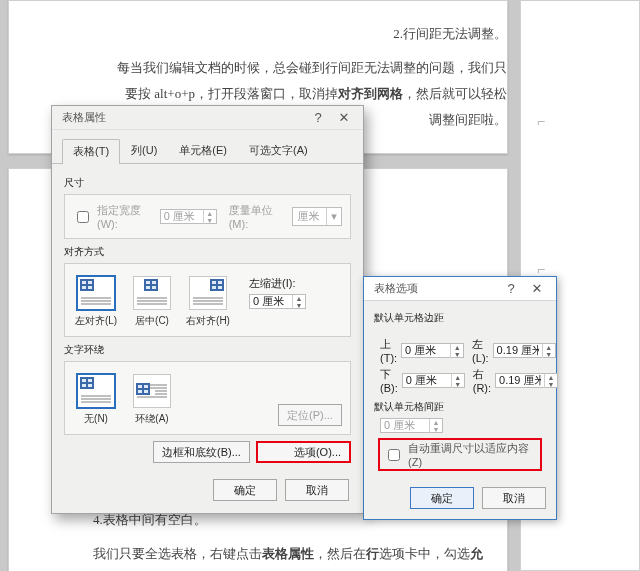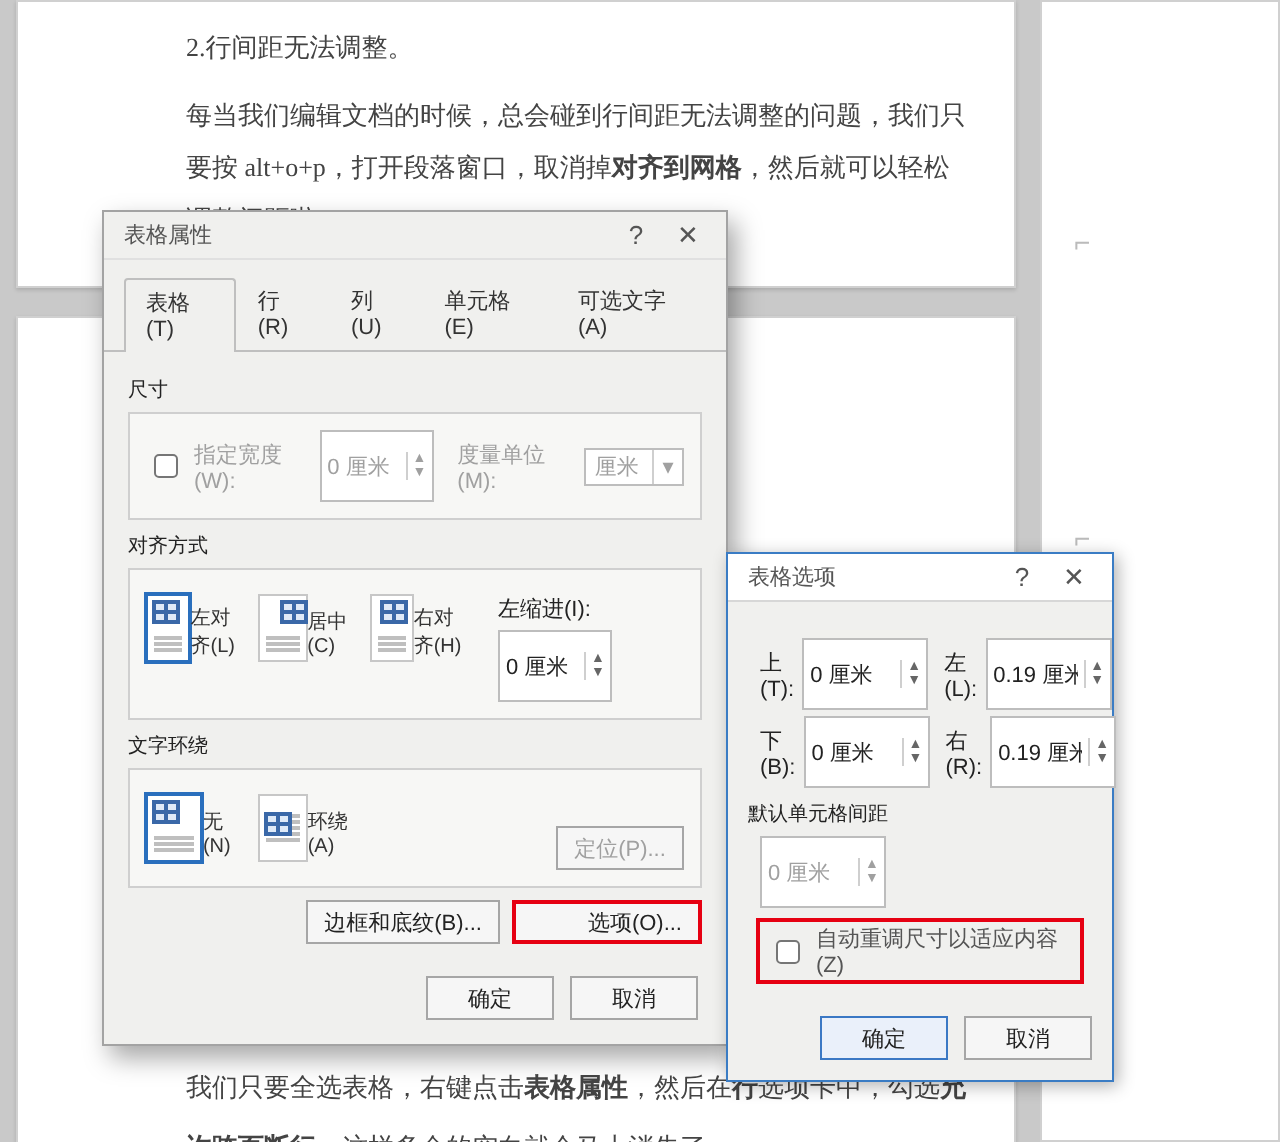--- a/index.html
+++ b/index.html
@@ -100,36 +100,36 @@
     background: #f7f7f5;
     padding: 8px;
     margin-bottom: 6px;
   }
   .row { display: flex; align-items: center; gap: 6px; }
   .chk { display:inline-flex; align-items:center; gap:5px; color:#555; }
   .chk input { width:12px; height:12px; }
   .numbox {
     display:inline-flex; align-items:center;
     border:1px solid #bdbdbd; background:#fff;
-    height:36px;
+    height:15px;
   }
   .numbox input { border:none; width:42px; font-size:11px; padding:0 3px; height:100%; background:transparent; color:#777; }
   .numbox .spin { width:13px; display:flex; flex-direction:column; border-left:1px solid #cfcfcf; }
   .numbox .spin span { flex:1; font-size:7px; line-height:1; text-align:center; color:#666; }
   .disabled, .disabled * { color:#a0a0a0 !important; }
   .selbox {
     display:inline-flex; align-items:center;
     border:1px solid #bdbdbd; background:#fff; height:19px;
     width:54px; justify-content:space-between; padding:0 0 0 4px; color:#888;
   }
   .selbox .dd { width:15px; text-align:center; border-left:1px solid #cfcfcf; height:100%; display:flex; align-items:center; justify-content:center; }
 
   .opt-row { display:flex; gap:10px; align-items:flex-start; margin-top:4px; }
   .opt {
-    display:flex; align-items:center;
+    display:flex; flex-direction:column; align-items:center;
     width:46px;
     font-size:10px; color:#333;
   }
   .opt .ico {
     width:38px; height:34px;
     border:1px solid #c7c7c7; background:#fff;
     display:flex; align-items:center; justify-content:center;
     margin-bottom:4px;
   }
   .opt.sel .ico { border:1px solid #2a6fbd; outline:1px solid #2a6fbd; }
@@ -166,21 +166,21 @@
   .minrow { display:flex; align-items:center; gap:4px; margin:3px 0; }
   .minrow label { width:34px; text-align:left; }
   .minrow .numbox input { width:48px; color:#222; }
   .dlg2 .body { padding:6px 10px 8px 10px; font-size:11px; }
   .dlg2 .titlebar { background:#fff; }
 </style>
 </head>
 <body>
 
 <div class="page-col">
-  <div class="page" style="padding-top:2px;">
+  <div class="page" style="padding-top:12px;text-align:right;">
     <div class="para">2.行间距无法调整。</div>
     <div class="para">
       <span>每当我们编辑文档的时候，总会碰到行间距无法调整的问题，我们只</span><br>
       <span>要按 alt+o+p，打开段落窗口，取消掉</span><b>对齐到网格</b><span>，然后就可以轻松</span><br>
       <span>调整间距啦。</span>
     </div>
   </div>
   <div class="page" style="min-height:320px; padding-top:330px;">
     <div class="para">4.表格中间有空白。</div>
     <div class="para">
@@ -199,21 +199,20 @@
 <div class="dialog dlg1">
   <div class="titlebar">
     <span class="title">表格属性</span>
     <span class="tbtn">?</span>
     <span class="tbtn">
         <span>✕</span>
       </span>
   </div>
   <div class="tabs">
     <div class="tab active"><span class="mn">表格(T)</span></div>
-    <div class="tab"><span>行(R)</span></div>
     <div class="tab"><span>列(U)</span></div>
     <div class="tab"><span>单元格(E)</span></div>
     <div class="tab"><span>可选文字(A)</span></div>
   </div>
   <div class="body">
     <div class="section-label">尺寸</div>
     <div class="panel">
       <div class="row disabled">
         <label class="chk">
             <input type="checkbox" style="">
@@ -353,20 +352,21 @@
 
 <div class="dialog dlg2">
   <div class="titlebar">
     <span class="title">表格选项</span>
     <span class="tbtn">?</span>
     <span class="tbtn">
         <span>✕</span>
       </span>
   </div>
   <div class="body">
+    <div class="section-label">默认单元格边距</div>
     <div style="padding-left:6px;margin-top:12px;">
       <div class="minrow">
         <label>上(T):</label>
         <span class="numbox">
             <input value="0 厘米" style="">
             <span class="spin">
               <span>▲</span>
               <span>▼</span>
             </span>
           </span>

